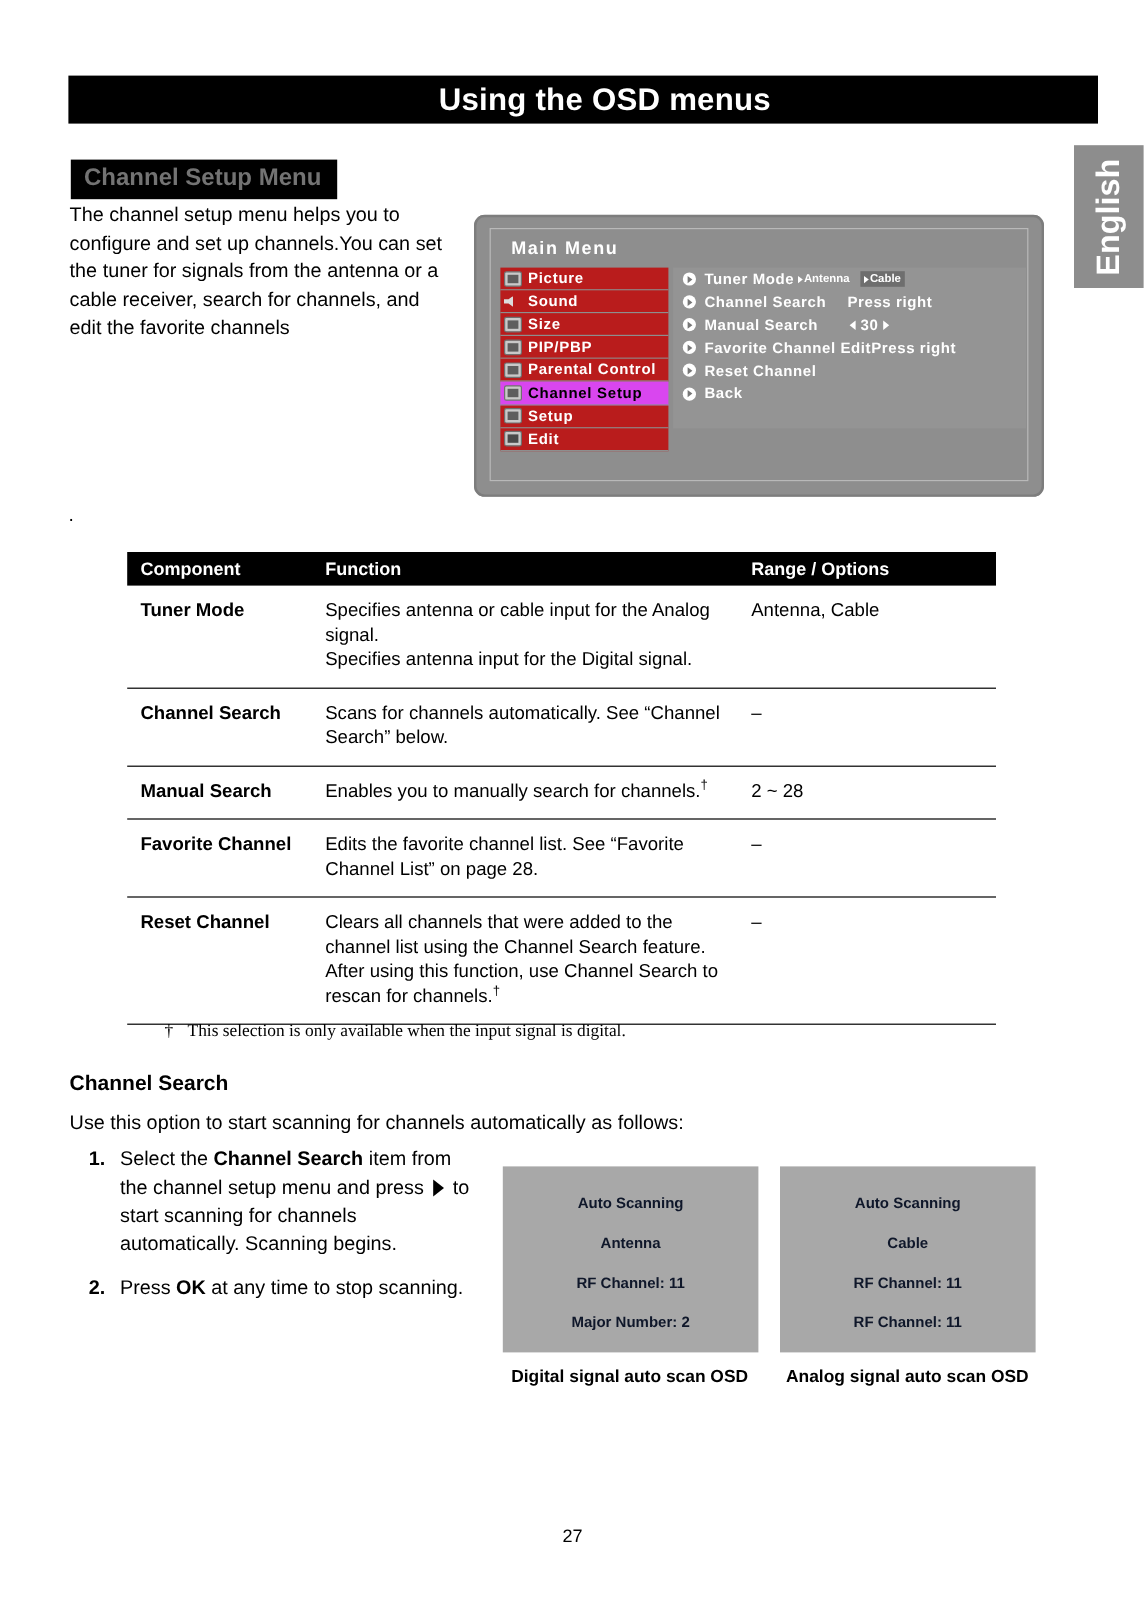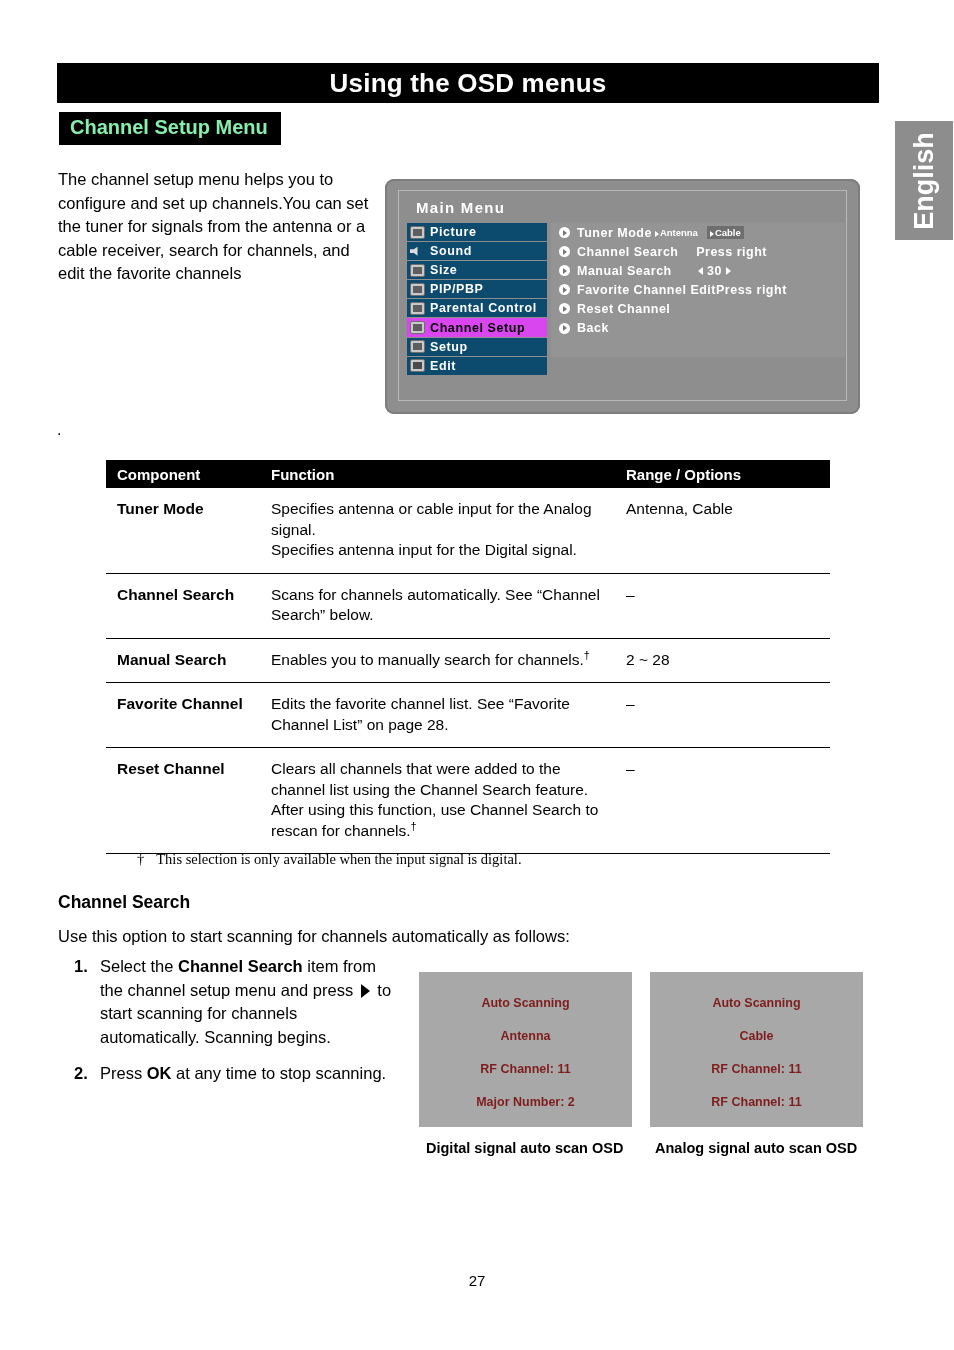--- a/index.html
+++ b/index.html
@@ -20,20 +20,21 @@
   .banner {
     position: absolute;
     left: 57px;
     top: 63px;
     width: 822px;
     height: 40px;
     background: #000000;
     display: flex;
     align-items: center;
     justify-content: center;
+    padding-left: 36px;
   }
   .banner-title {
     color: #ffffff;
     font-size: 26px;
     font-weight: bold;
     letter-spacing: 0.2px;
   }
 
   
   .lang-tab {
@@ -53,23 +54,23 @@
     white-space: nowrap;
     color: #ffffff;
     font-size: 27px;
     font-weight: bold;
   }
 
   
   .section-heading {
     position: absolute;
     left: 59px;
-    top: 112px;
+    top: 133px;
     background: #000000;
-    color: #86efac;
+    color: #737373;
     font-size: 20px;
     font-weight: bold;
     padding: 4px 13px 6px 11px;
   }
 
   
   .intro {
     position: absolute;
     left: 58px;
     top: 168px;
@@ -84,21 +85,21 @@
     position: absolute;
     left: 57px;
     top: 421px;
     font-size: 16px;
     color: #000;
   }
 
   
   .osd {
     position: absolute;
-    left: 385px;
+    left: 395px;
     top: 179px;
     width: 475px;
     height: 235px;
     background: #8e8e8e;
     border-radius: 9px;
     box-shadow: inset 0 0 0 2px #7d7d7d;
     padding: 0;
   }
   .osd-inner {
     position: absolute;
@@ -121,21 +122,21 @@
   .osd-left {
     position: absolute;
     left: 8px;
     top: 32px;
     width: 140px;
   }
   .osd-item {
     height: 19.1px;
     display: flex;
     align-items: center;
-    background: #0c4a6e;
+    background: #b91c1c;
     border-bottom: 1px solid #8e8e8e;
     padding-left: 3px;
     box-sizing: border-box;
   }
   .osd-item.selected {
     background: #d946ef;
   }
   .osd-item-label {
     font-size: 12.5px;
     font-weight: bold;
@@ -378,21 +379,21 @@
     top: 972px;
   }
   .scan-box.digital { left: 419px; }
   .scan-box.analog  { left: 650px; }
   .scan-line {
     position: absolute;
     width: 100%;
     text-align: center;
     font-size: 12.5px;
     font-weight: bold;
-    color: #7f1d1d;
+    color: #0f172a;
   }
   .scan-line.l1 { top: 24px; }
   .scan-line.l2 { top: 57px; }
   .scan-line.l3 { top: 90px; }
   .scan-line.l4 { top: 123px; }
 
   .scan-caption {
     position: absolute;
     top: 1140px;
     font-size: 14.5px;

